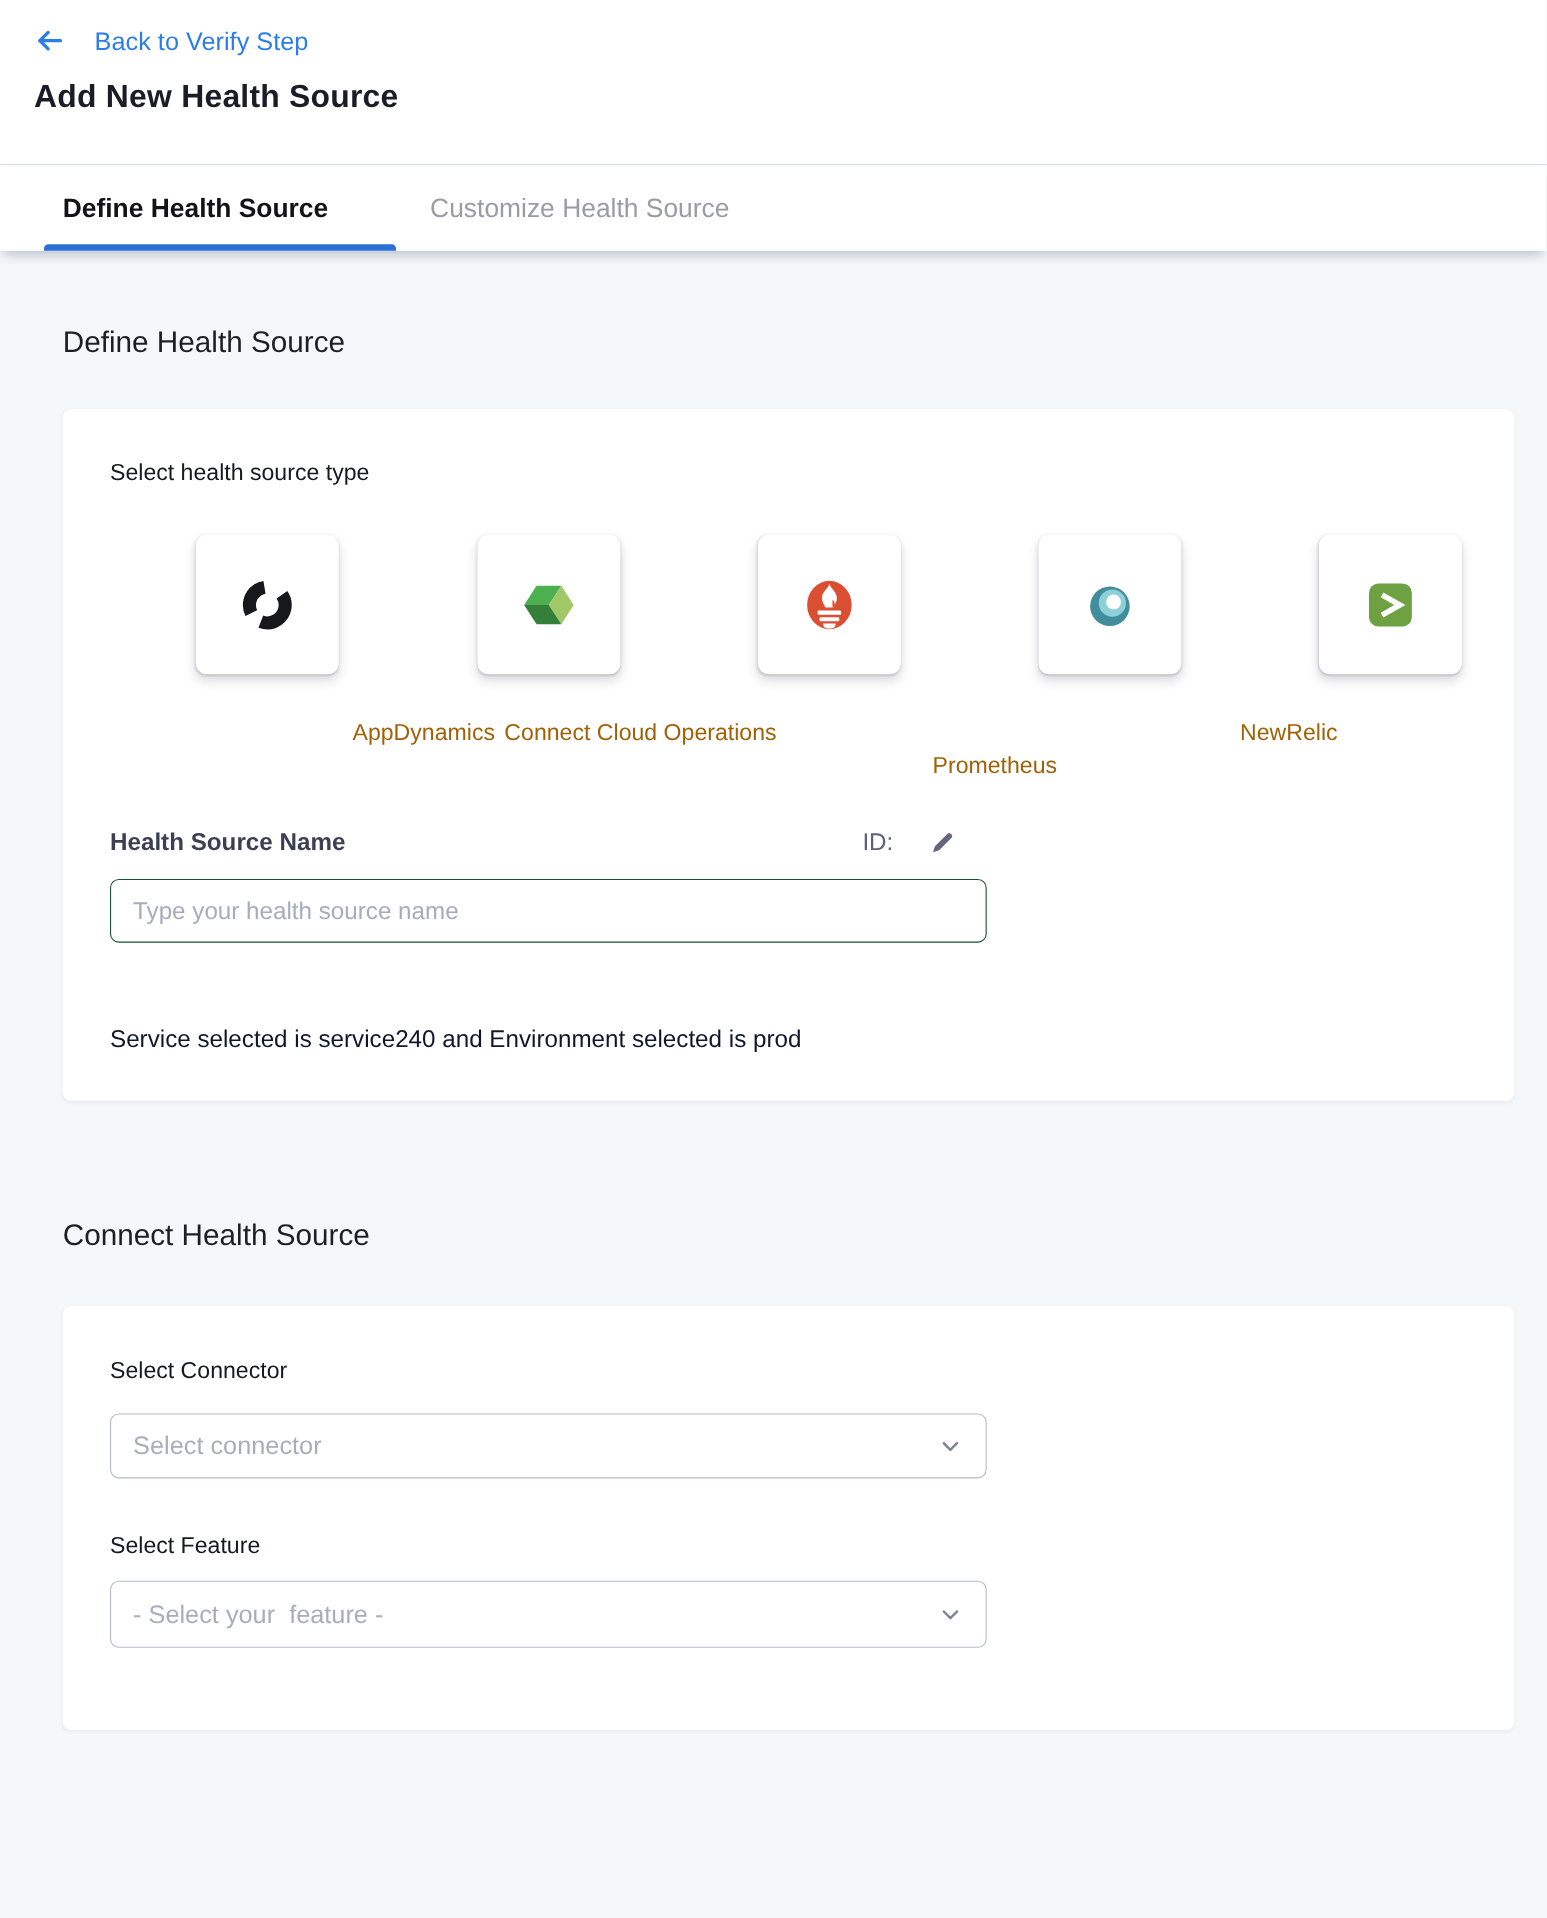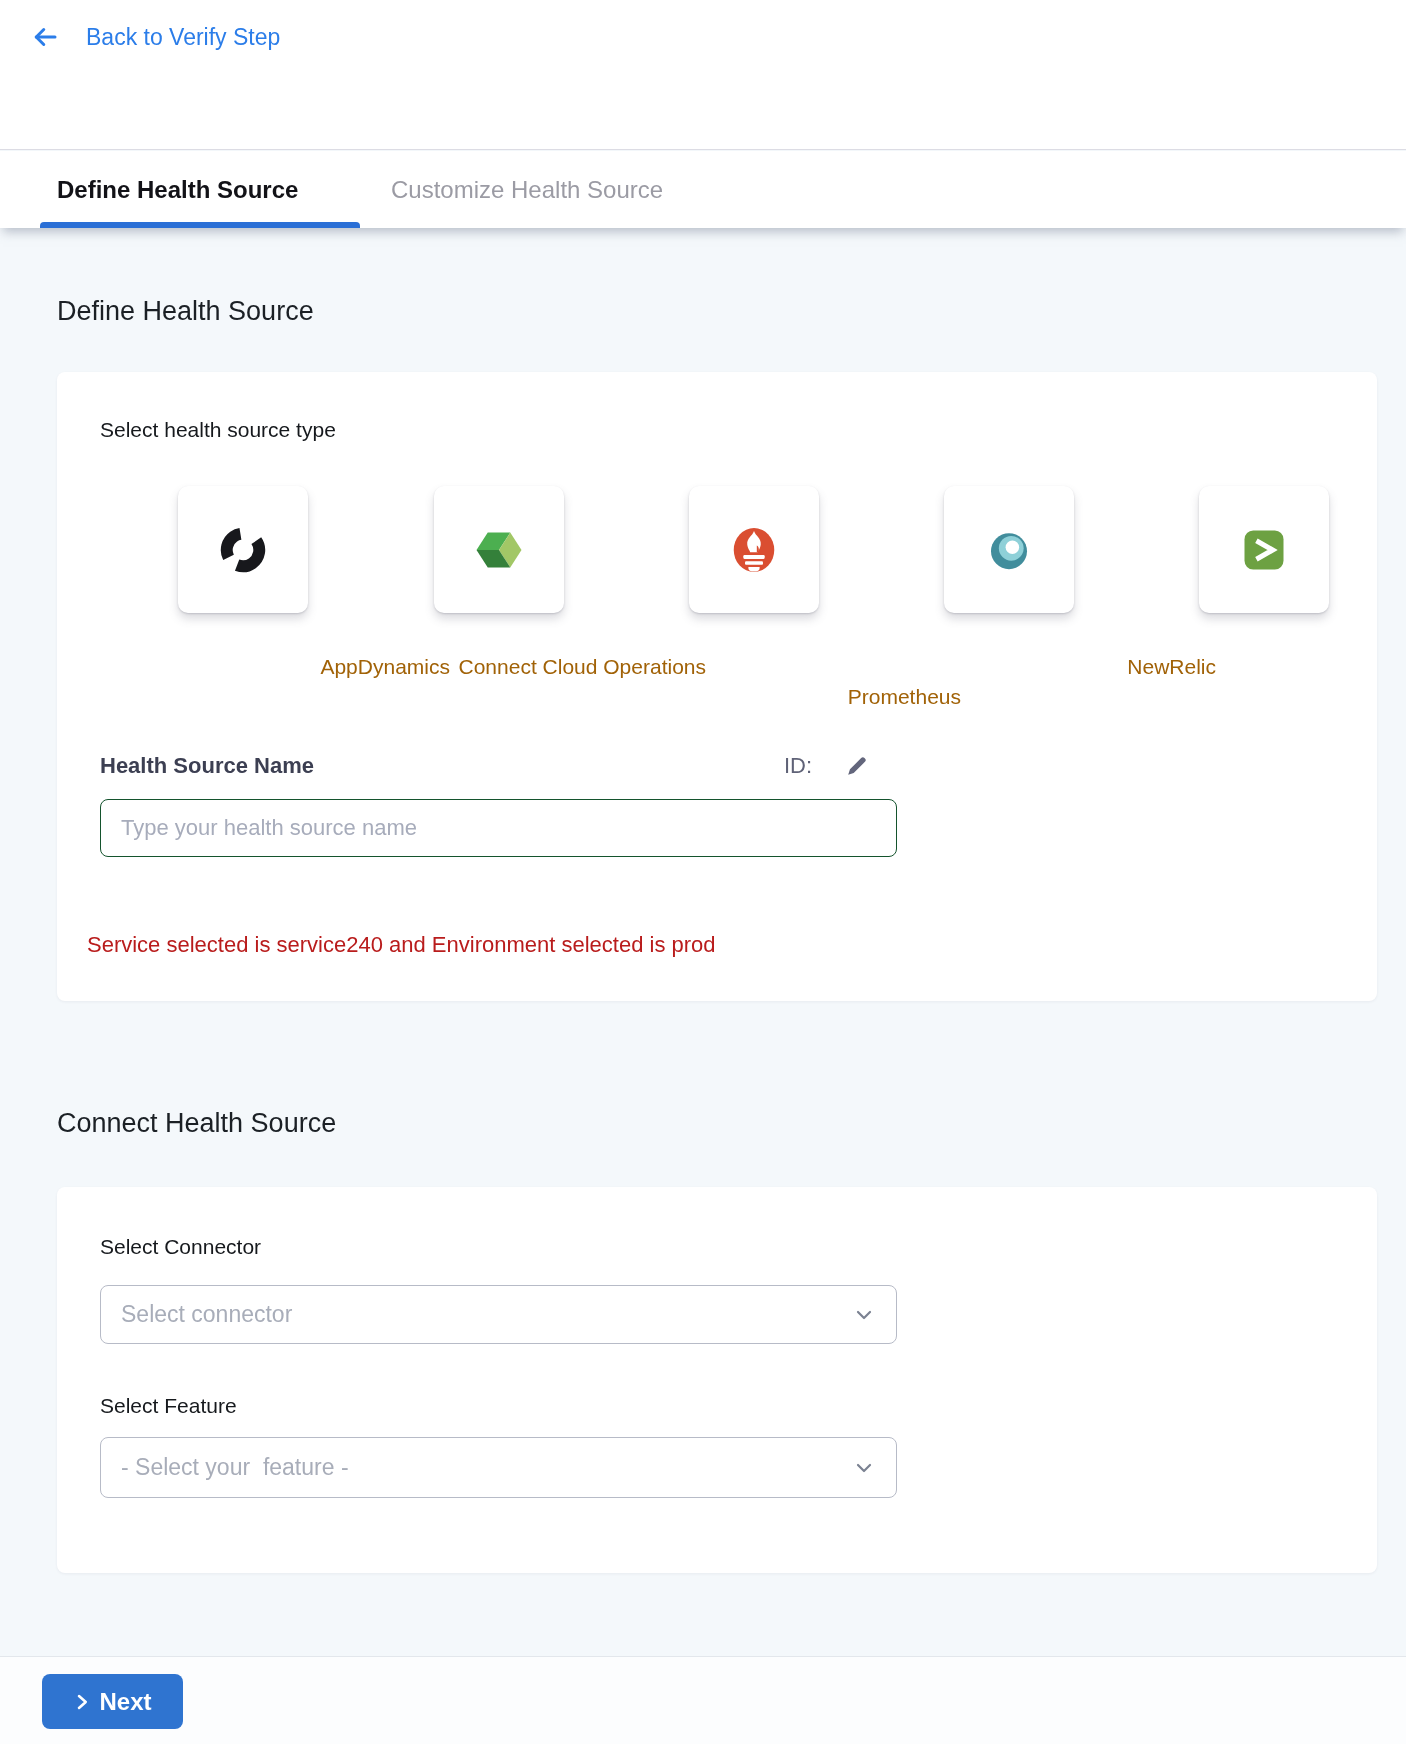--- a/index.html
+++ b/index.html
@@ -45,21 +45,21 @@
   
   .text-input { position:absolute; left:43px; width:797px; height:58px; border:1px solid #14532d; border-radius:8px;
                 font-size:22px; color:#22262e; padding:0 20px; outline:none; background:#fff;
                 font-family:"Liberation Sans","DejaVu Sans",sans-serif; }
   .text-input::placeholder { color:#a7acbb; }
   .dropdown { position:absolute; left:43px; width:797px; height:59px; border:1px solid #b7bbc7; border-radius:8px; background:#fff;
               display:flex; align-items:center; justify-content:space-between; padding:0 20px; cursor:pointer; }
   .dropdown-placeholder { font-size:23px; color:#a8adb9; white-space:pre; }
   .chevron-down { width:24px; height:24px; }
 
-  .note-text { position:absolute; left:30px; top:560px; font-size:22px; color:#b91c1c; }
+  .note-text { position:absolute; left:43px; top:560px; font-size:22px; color:#0f172a; }
 
   .id-row { position:absolute; left:727px; top:381px; display:flex; align-items:center; gap:34px; }
   .id-label { font-size:22px; color:#5f6277; }
   .pencil-icon { width:22px; height:22px; cursor:pointer; }
 
   
   .footer { position:absolute; top:1656px; left:0; width:1406px; height:88px; background:#fcfdfe; border-top:1px solid #e3e7ec; z-index:5; }
   .next-button { position:absolute; top:17px; left:42px; width:141px; height:55px; background:#2f74d0; border:none; border-radius:8px;
                  color:#ffffff; font-size:24px; font-weight:700; display:flex; align-items:center; justify-content:center; gap:8px;
                  cursor:pointer; font-family:"Liberation Sans","DejaVu Sans",sans-serif; }
@@ -71,20 +71,21 @@
 <div class="stage">
 
   <div class="header">
     <div class="back-row">
       <svg class="back-arrow" viewBox="0 0 24 24" fill="none" stroke="#2b7de9" stroke-width="2.4" stroke-linecap="round" stroke-linejoin="round">
         <path d="M20 12 H5"></path>
           <path d="M11 6 l-6 6 6 6"></path>
       </svg>
       <span class="back-label">Back to Verify Step</span>
     </div>
+    <div class="page-title">Add New Health Source</div>
   </div>
 
   <div class="tabbar">
     <div class="tab tab-define">
       <span class="tab-label-active">Define Health Source</span>
     </div>
     <div class="tab tab-customize">
       <span class="tab-label-inactive">Customize Health Source</span>
     </div>
     <div class="tab-underline"></div>
@@ -167,22 +168,14 @@
 
     <div class="field-label-sm" style="top:207px;">Select Feature</div>
     <div class="dropdown" style="top:250px; height:61px;">
       <span class="dropdown-placeholder">- Select your  feature -</span>
       <svg class="chevron-down" viewBox="0 0 24 24" fill="none" stroke="#7b8292" stroke-width="2.2" stroke-linecap="round" stroke-linejoin="round">
         <polyline points="6 9 12 15 18 9"></polyline>
       </svg>
     </div>
   </div>
 
-  <div class="footer">
-    <button class="next-button">
-      <svg class="next-chevron" viewBox="0 0 24 24" fill="none" stroke="#ffffff" stroke-width="3.4" stroke-linecap="round" stroke-linejoin="round">
-        <polyline points="8 4 17 12 8 20"></polyline>
-      </svg>
-      <span>Next</span>
-    </button>
-  </div>
 
 </div>
 
 </body></html>

